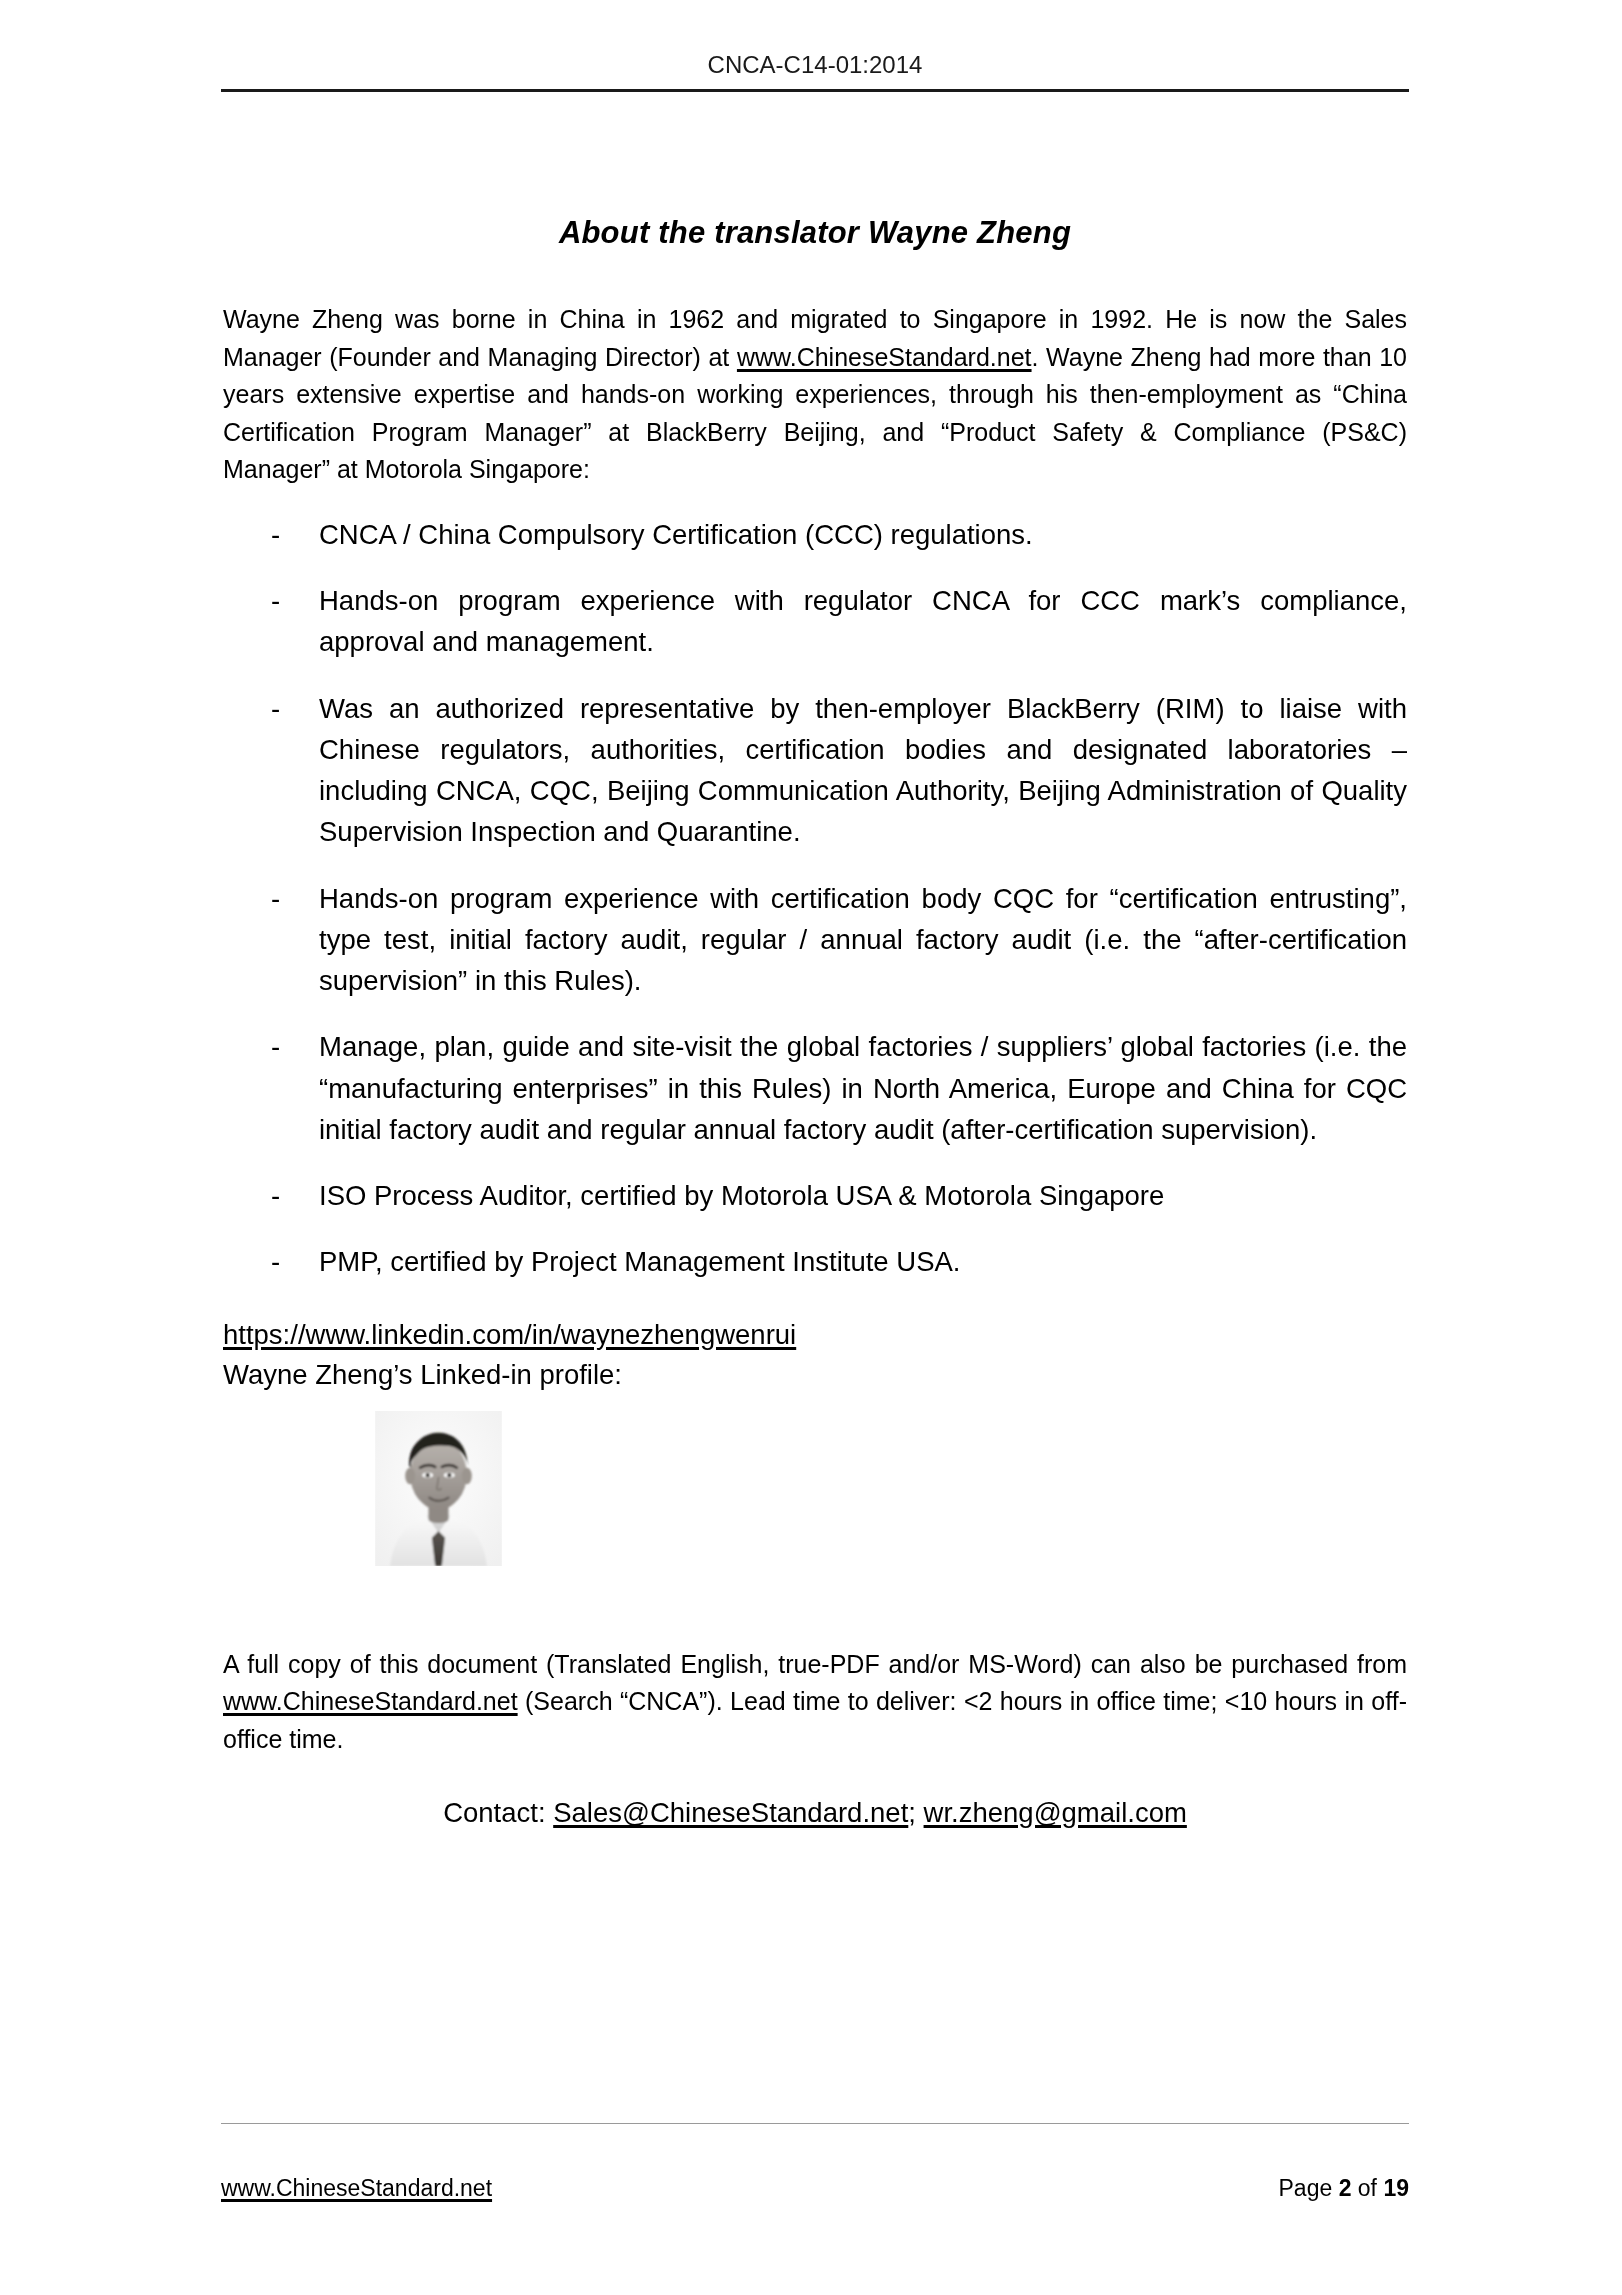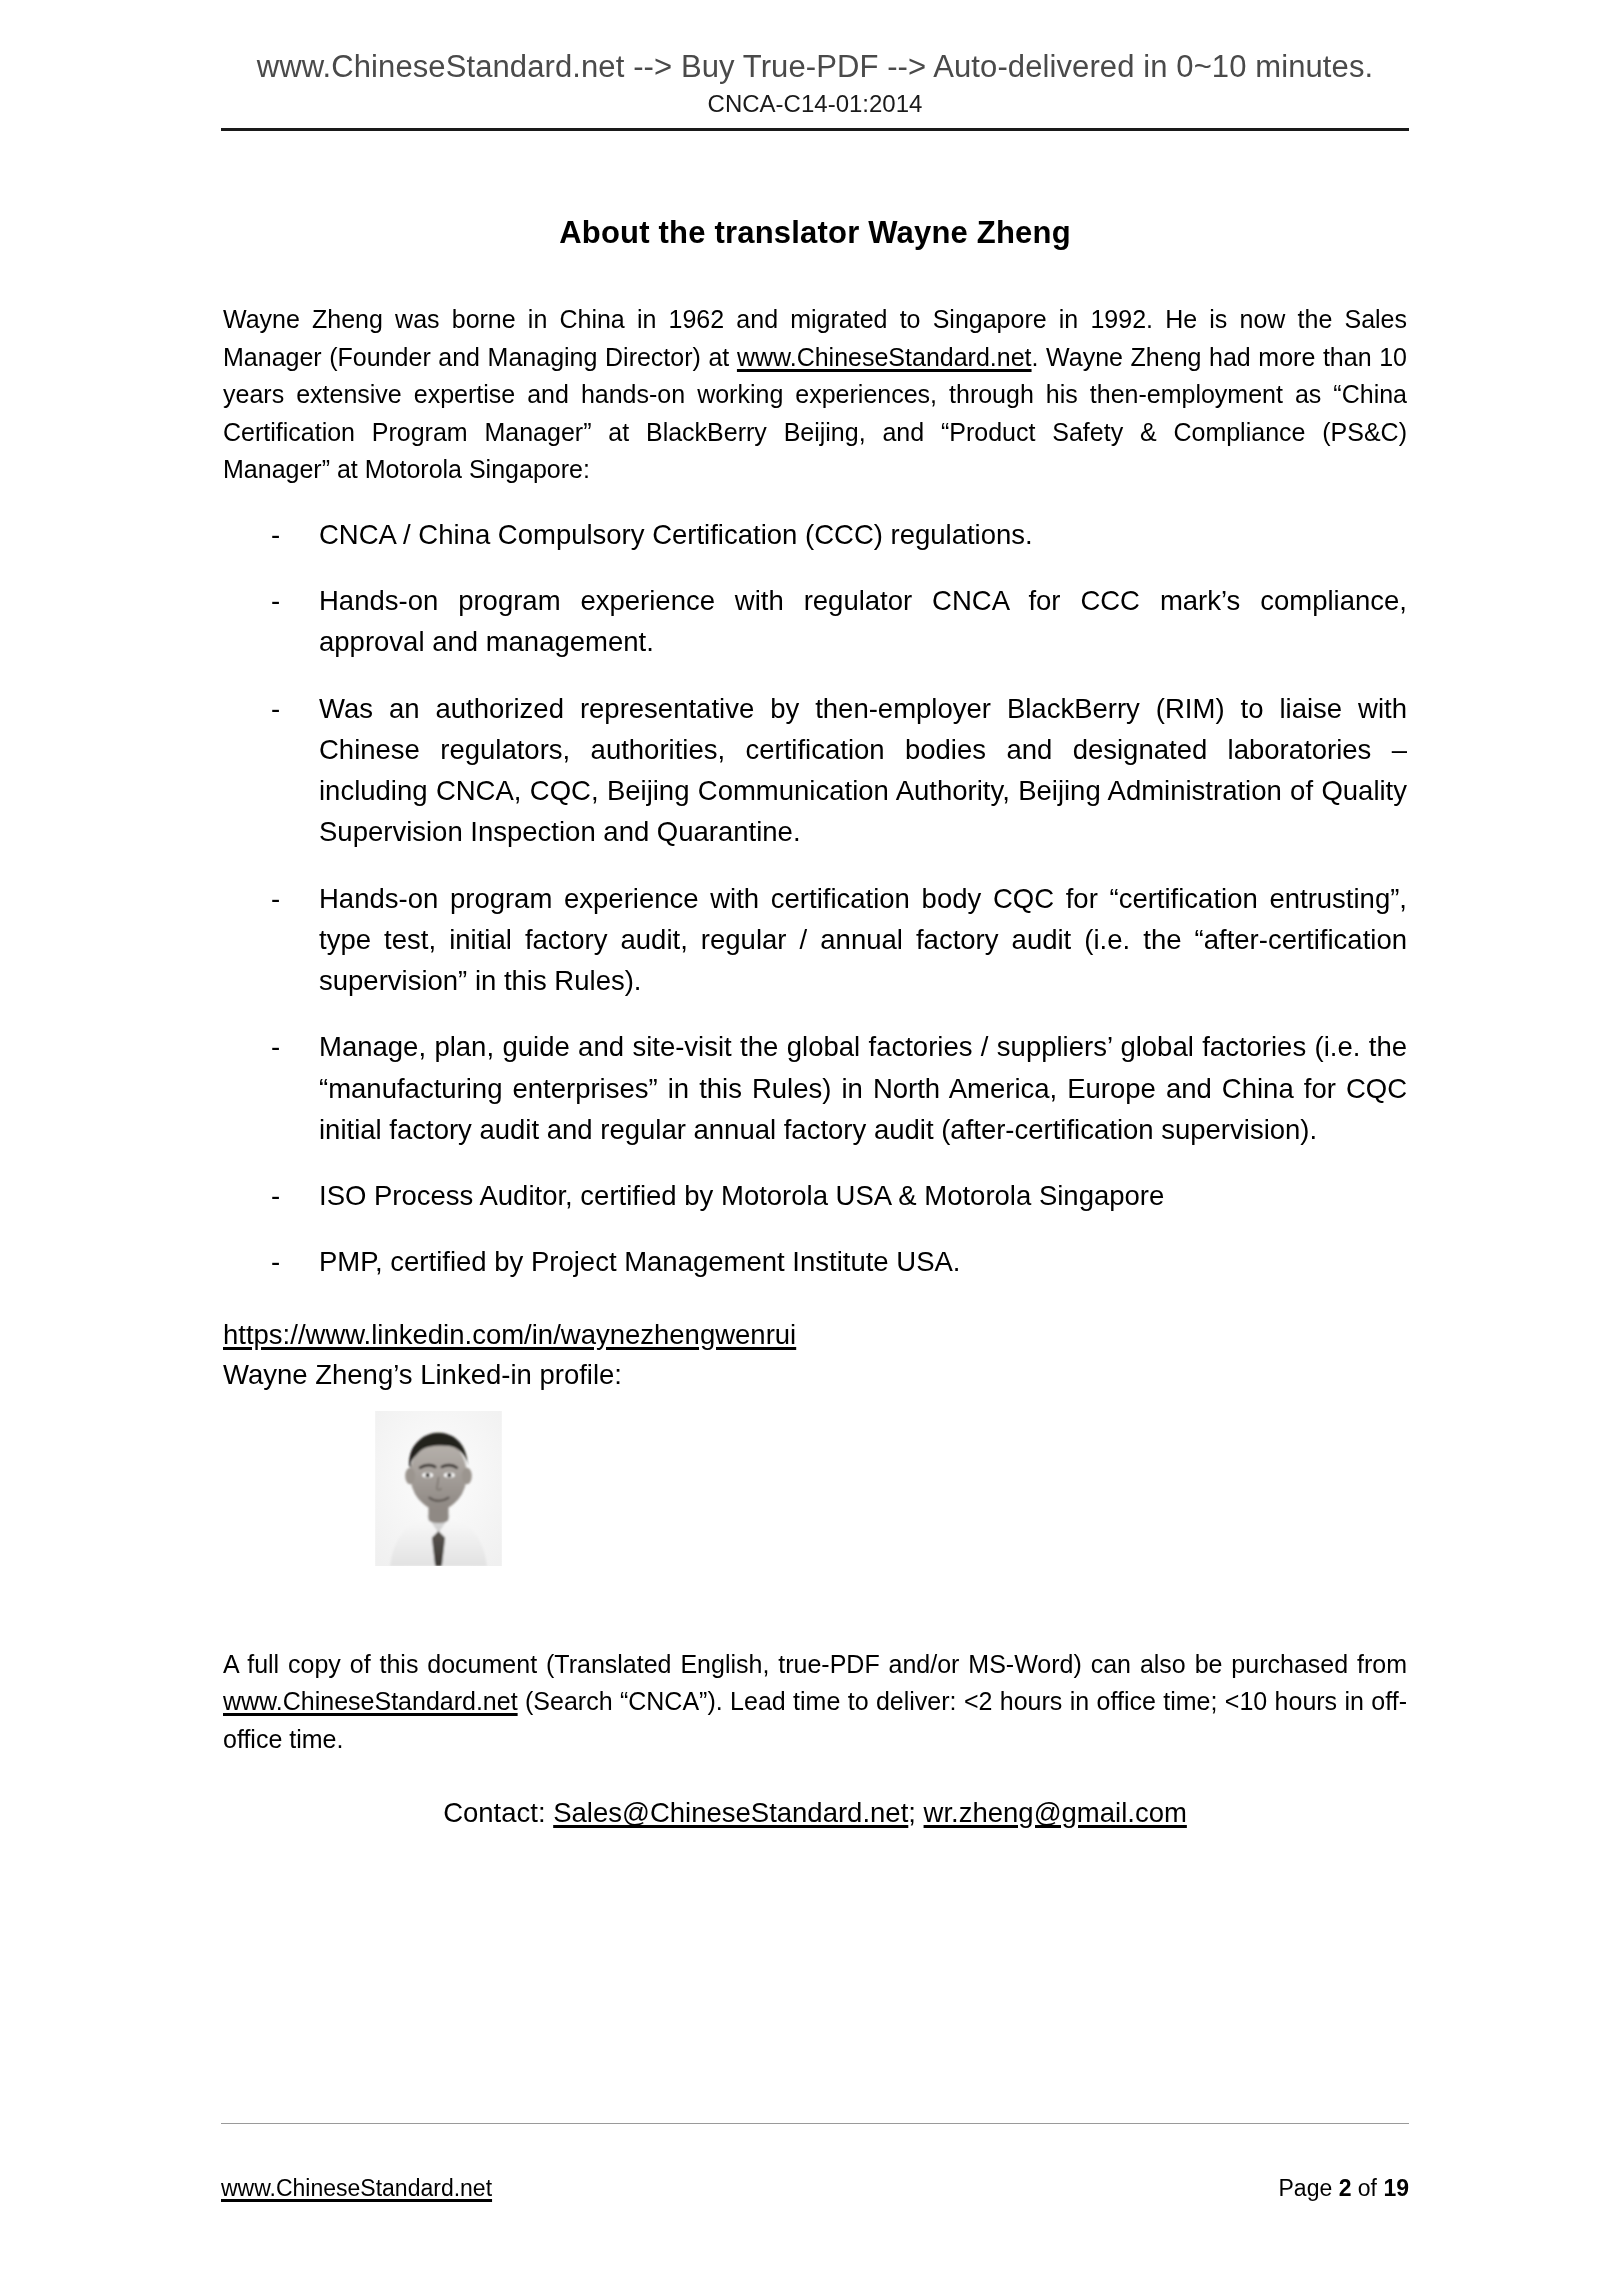--- a/index.html
+++ b/index.html
@@ -55,20 +55,21 @@
     width: 1184px;
   }
 
   .doc-title {
     text-align: center;
     font-size: 31px;
     font-weight: bold;
     letter-spacing: 0.2px;
     margin: 0 0 48px 0;
     line-height: 1.3;
+    font-style: italic;
   }
 
   .para {
     font-size: 25px;
     line-height: 1.50;
     text-align: justify;
     text-justify: inter-word;
     margin: 0;
   }
 
@@ -158,21 +159,20 @@
   }
   .footer-page { white-space: nowrap; margin-top: 29px; }
   .footer-page b { font-weight: bold; }
 </style>
 </head>
 <body>
 
 <div class="page">
 
   <div class="header">
-    <div class="header-watermark">www.ChineseStandard.net --&gt; Buy True-PDF --&gt; Auto-delivered in 0~10 minutes.</div>
     <div class="header-docid">CNCA-C14-01:2014</div>
     <div class="header-rule"></div>
   </div>
 
   <div class="content">
 
     <h1 class="doc-title">About the translator Wayne Zheng</h1>
 
     <p class="para"><span>Wayne Zheng was borne in China in 1962 and migrated to Singapore in 1992. He is now the Sales Manager (Founder and Managing Director) at </span><span class="link">www.ChineseStandard.net</span><span>. Wayne Zheng had more than 10 years extensive expertise and hands-on working experiences, through his then-employment as “China Certification Program Manager” at BlackBerry Beijing, and “Product Safety &amp; Compliance (PS&amp;C) Manager” at Motorola Singapore:</span></p>
 

